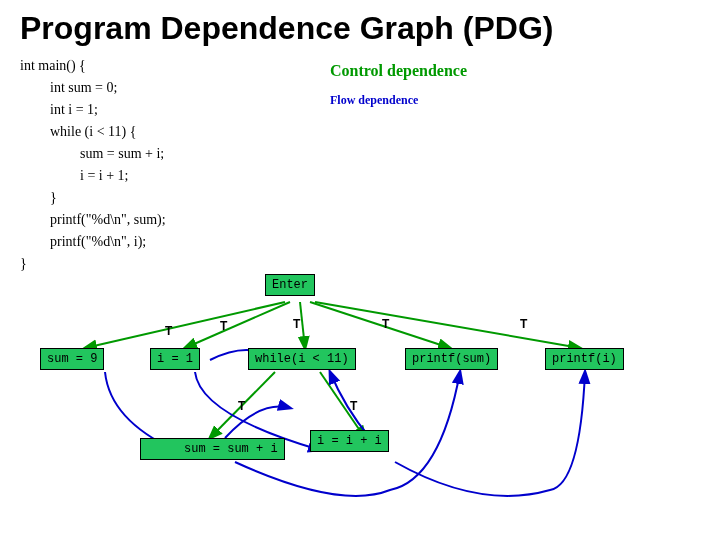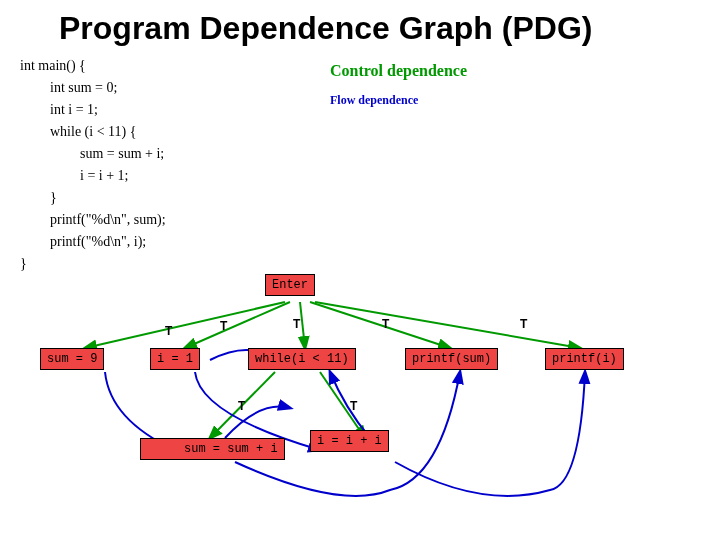--- a/index.html
+++ b/index.html
@@ -9,21 +9,20 @@
       background: white;
       font-family: Arial, sans-serif;
       overflow: hidden;
       position: relative;
     }
     .page-title {
       font-size: 32px;
       font-weight: bold;
       padding: 10px 20px 5px 20px;
       color: #000;
-      margin-left: 39px;
     }
     .code-section {
       position: absolute;
       top: 55px;
       left: 20px;
       font-family: Liberation Serif, serif;
       font-size: 14px;
       line-height: 22px;
       color: #000;
     }
@@ -50,21 +49,21 @@
       position: absolute;
       top: 260px;
       left: 10px;
       width: 700px;
       height: 270px;
     }
     
     .node {
       position: absolute;
       border: 1px solid #000;
-      background: #ef4444;
+      background: #22c55e;
       font-family: 'Courier New', monospace;
       font-size: 12px;
       padding: 3px 6px;
       white-space: nowrap;
       text-align: center;
     }
     
     .arrows-svg {
       position: absolute;
       top: 0;

